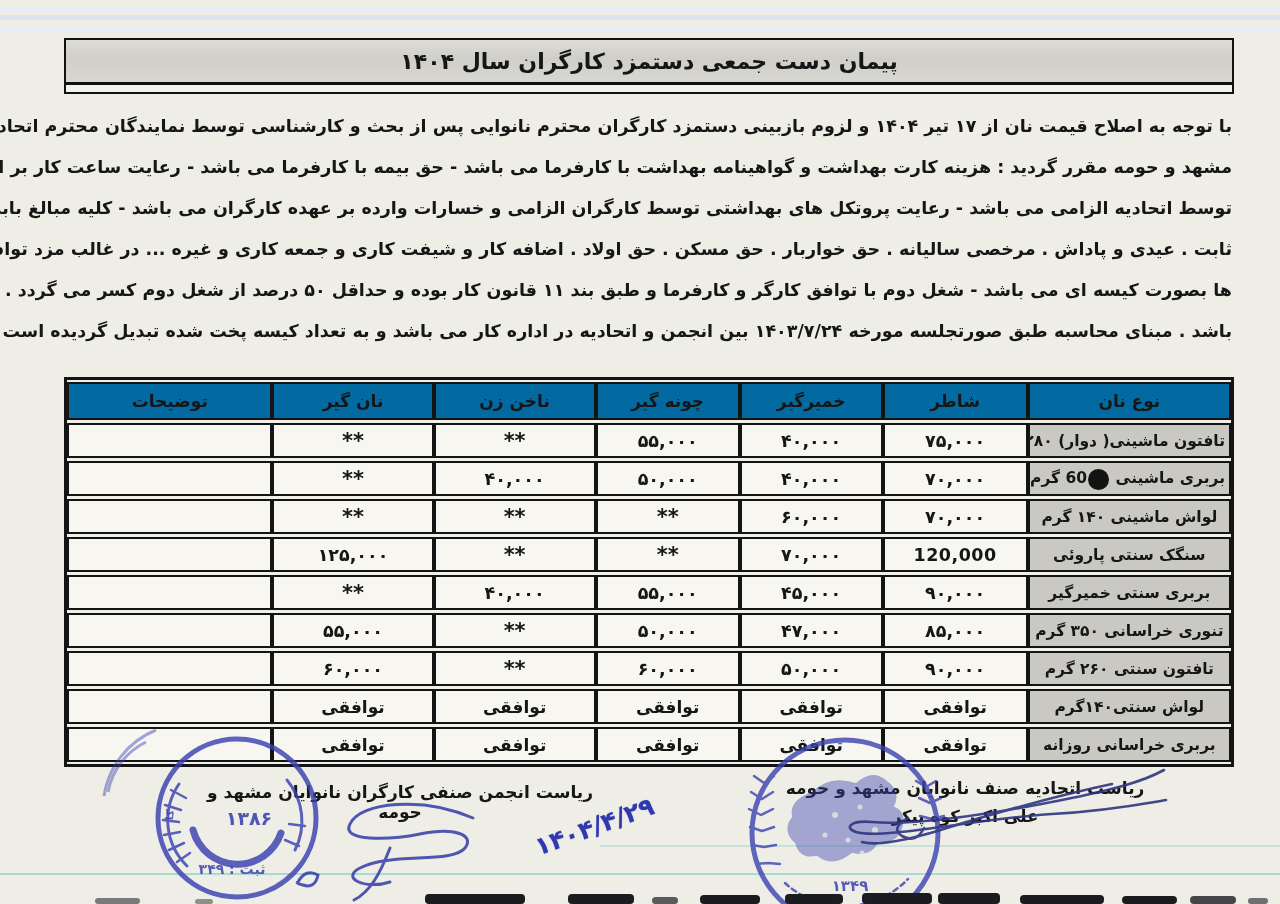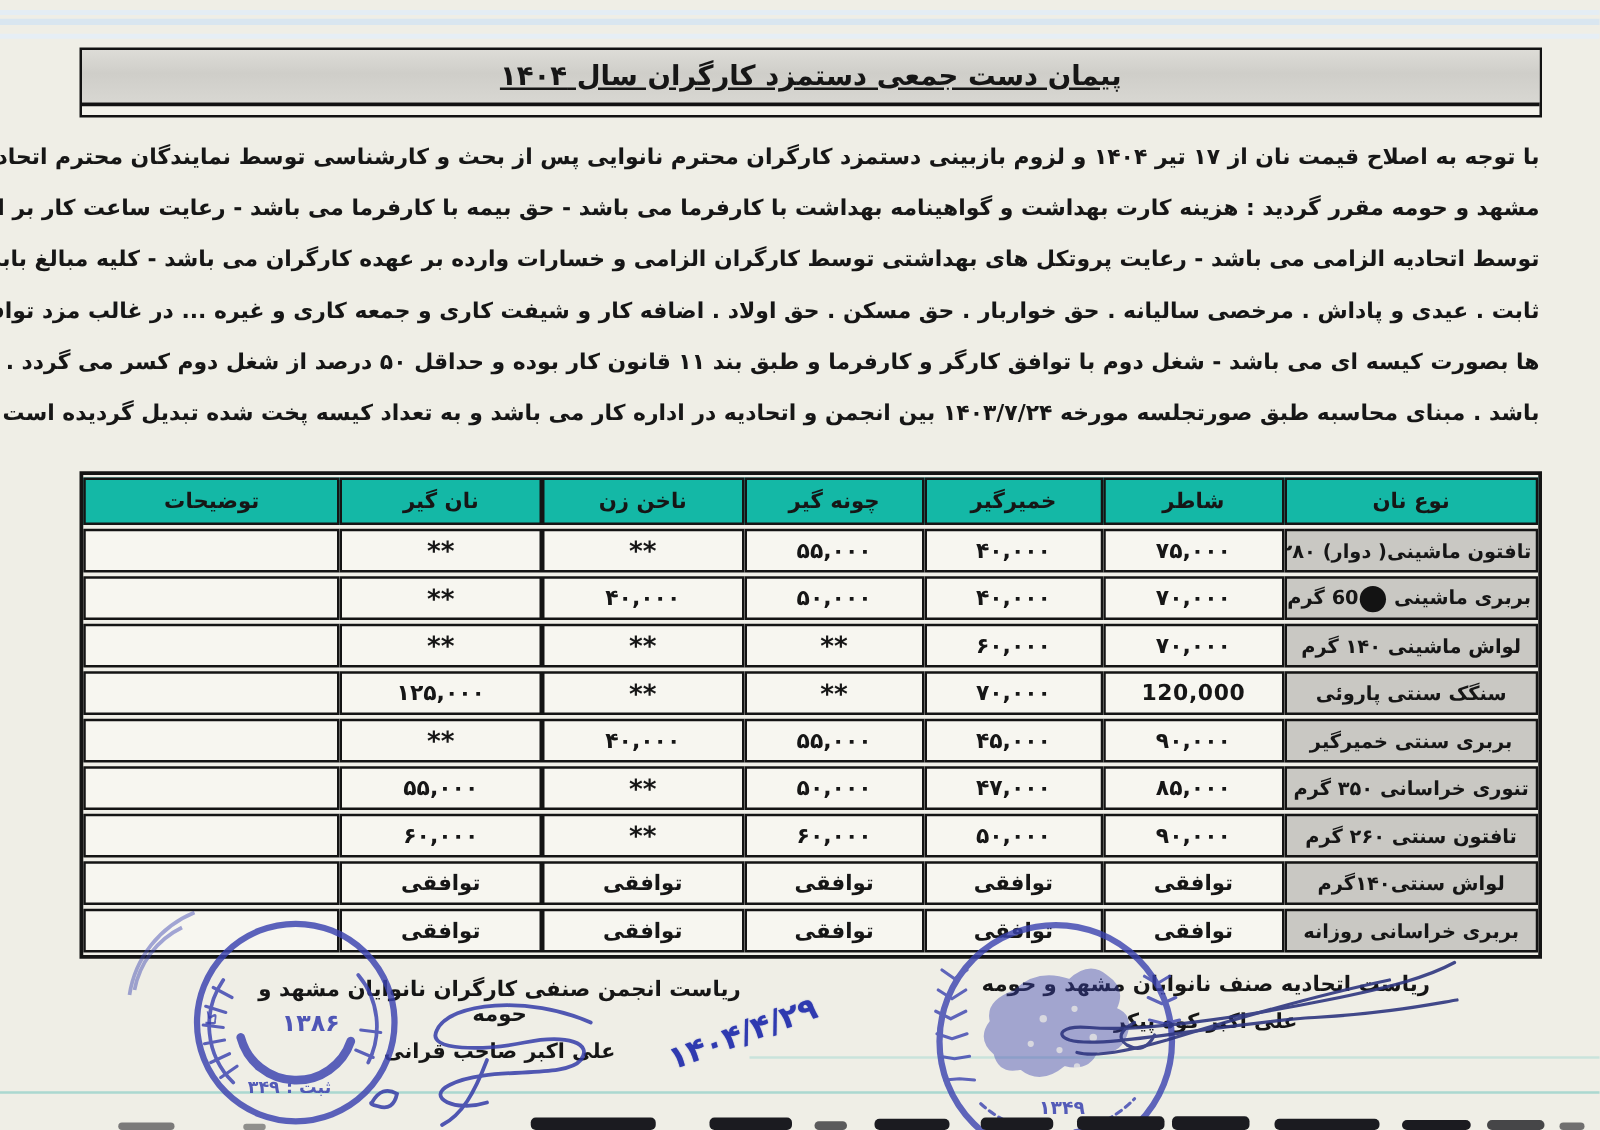--- a/index.html
+++ b/index.html
@@ -17,21 +17,21 @@
   .title-box{
     left:64px;top:38px;width:1170px;height:56px;
     border:2px solid #121212;background:#f3f2eb;box-sizing:border-box;
   }
   .title-band{
     position:absolute;left:0;top:0;right:0;height:42px;
     border-bottom:3px solid #121212;
     background:linear-gradient(180deg,#dddcd7 0%,#cfcec9 45%,#d8d7d2 100%);
     display:flex;align-items:center;justify-content:center;
   }
-  .title-band span{font-weight:bold;font-size:22px;letter-spacing:.5px;text-decoration:underline;}
+  .title-band span{font-weight:bold;font-size:22px;letter-spacing:.5px;}
 
   
   .agreement{
     left:68px;top:106px;width:1164px;direction:rtl;
   }
   .pline{
     height:41px;line-height:41px;font-weight:bold;font-size:17.5px;
     text-align:justify;text-align-last:justify;white-space:nowrap;
   }
   .pline span.u{text-underline-offset:4px;text-decoration-thickness:2px;}
@@ -42,21 +42,21 @@
     border:3px solid #141414;box-sizing:border-box;background:#f0efe8;
   }
   table.wage{
     width:100%;border-collapse:separate;border-spacing:0 3px;
     table-layout:fixed;direction:rtl;margin:-1px 0;
   }
   table.wage th, table.wage td{
     border:2px solid #141414;font-weight:bold;text-align:center;
     padding:0 4px;overflow:hidden;white-space:nowrap;
   }
-  table.wage th{height:34px;background:#14b8a6;font-size:17px;}
+  table.wage th{height:34px;background:#0369a1;font-size:17px;}
   table.wage td{height:31px;background:#f7f6f0;font-size:17px;}
   table.wage td.name{background:#c9c8c3;font-size:15.5px;}
   table.wage td.num{font-size:17.5px;letter-spacing:.5px;}
   table.wage td.stars{font-size:21px;line-height:10px;}
   .ink-blot{
     display:inline-block;width:21px;height:21px;border-radius:50%;
     background:#131313;vertical-align:middle;margin:0 1px -2px 1px;
   }
 
   
@@ -208,21 +208,20 @@
   </table>
 </div>
 
 <div class="abs sig-block" style="left:760px;top:778px;width:410px;">
   <div class="sig-line1">ریاست اتحادیه  صنف نانوایان مشهد و حومه</div>
   <div class="sig-line2">علی اکبر کوه پیکر</div>
 </div>
 
 <div class="abs sig-block" style="left:185px;top:782px;width:430px;">
   <div class="sig-line1">ریاست انجمن صنفی کارگران نانوایان مشهد و حومه</div>
-  <div class="sig-line2">علی اکبر صاحب قرانی</div>
 </div>
 
 <div class="abs hand-date">۱۴۰۴/۴/۲۹</div>
 
 <svg class="stamp" style="left:135px;top:728px;" width="205" height="180" viewBox="0 0 205 180">
   <g stroke="#3a42b0" fill="none" opacity="0.82" stroke-linecap="round">
     <circle cx="102" cy="90" r="79" stroke-width="5"></circle>
     <path d="M52,138 A64,64 0 0 1 44,56" stroke-width="3"></path>
     <path d="M152,52 A64,64 0 0 1 160,122" stroke-width="3"></path>
     <path d="M58,102 A46,46 0 0 0 146,105" stroke-width="7"></path>

